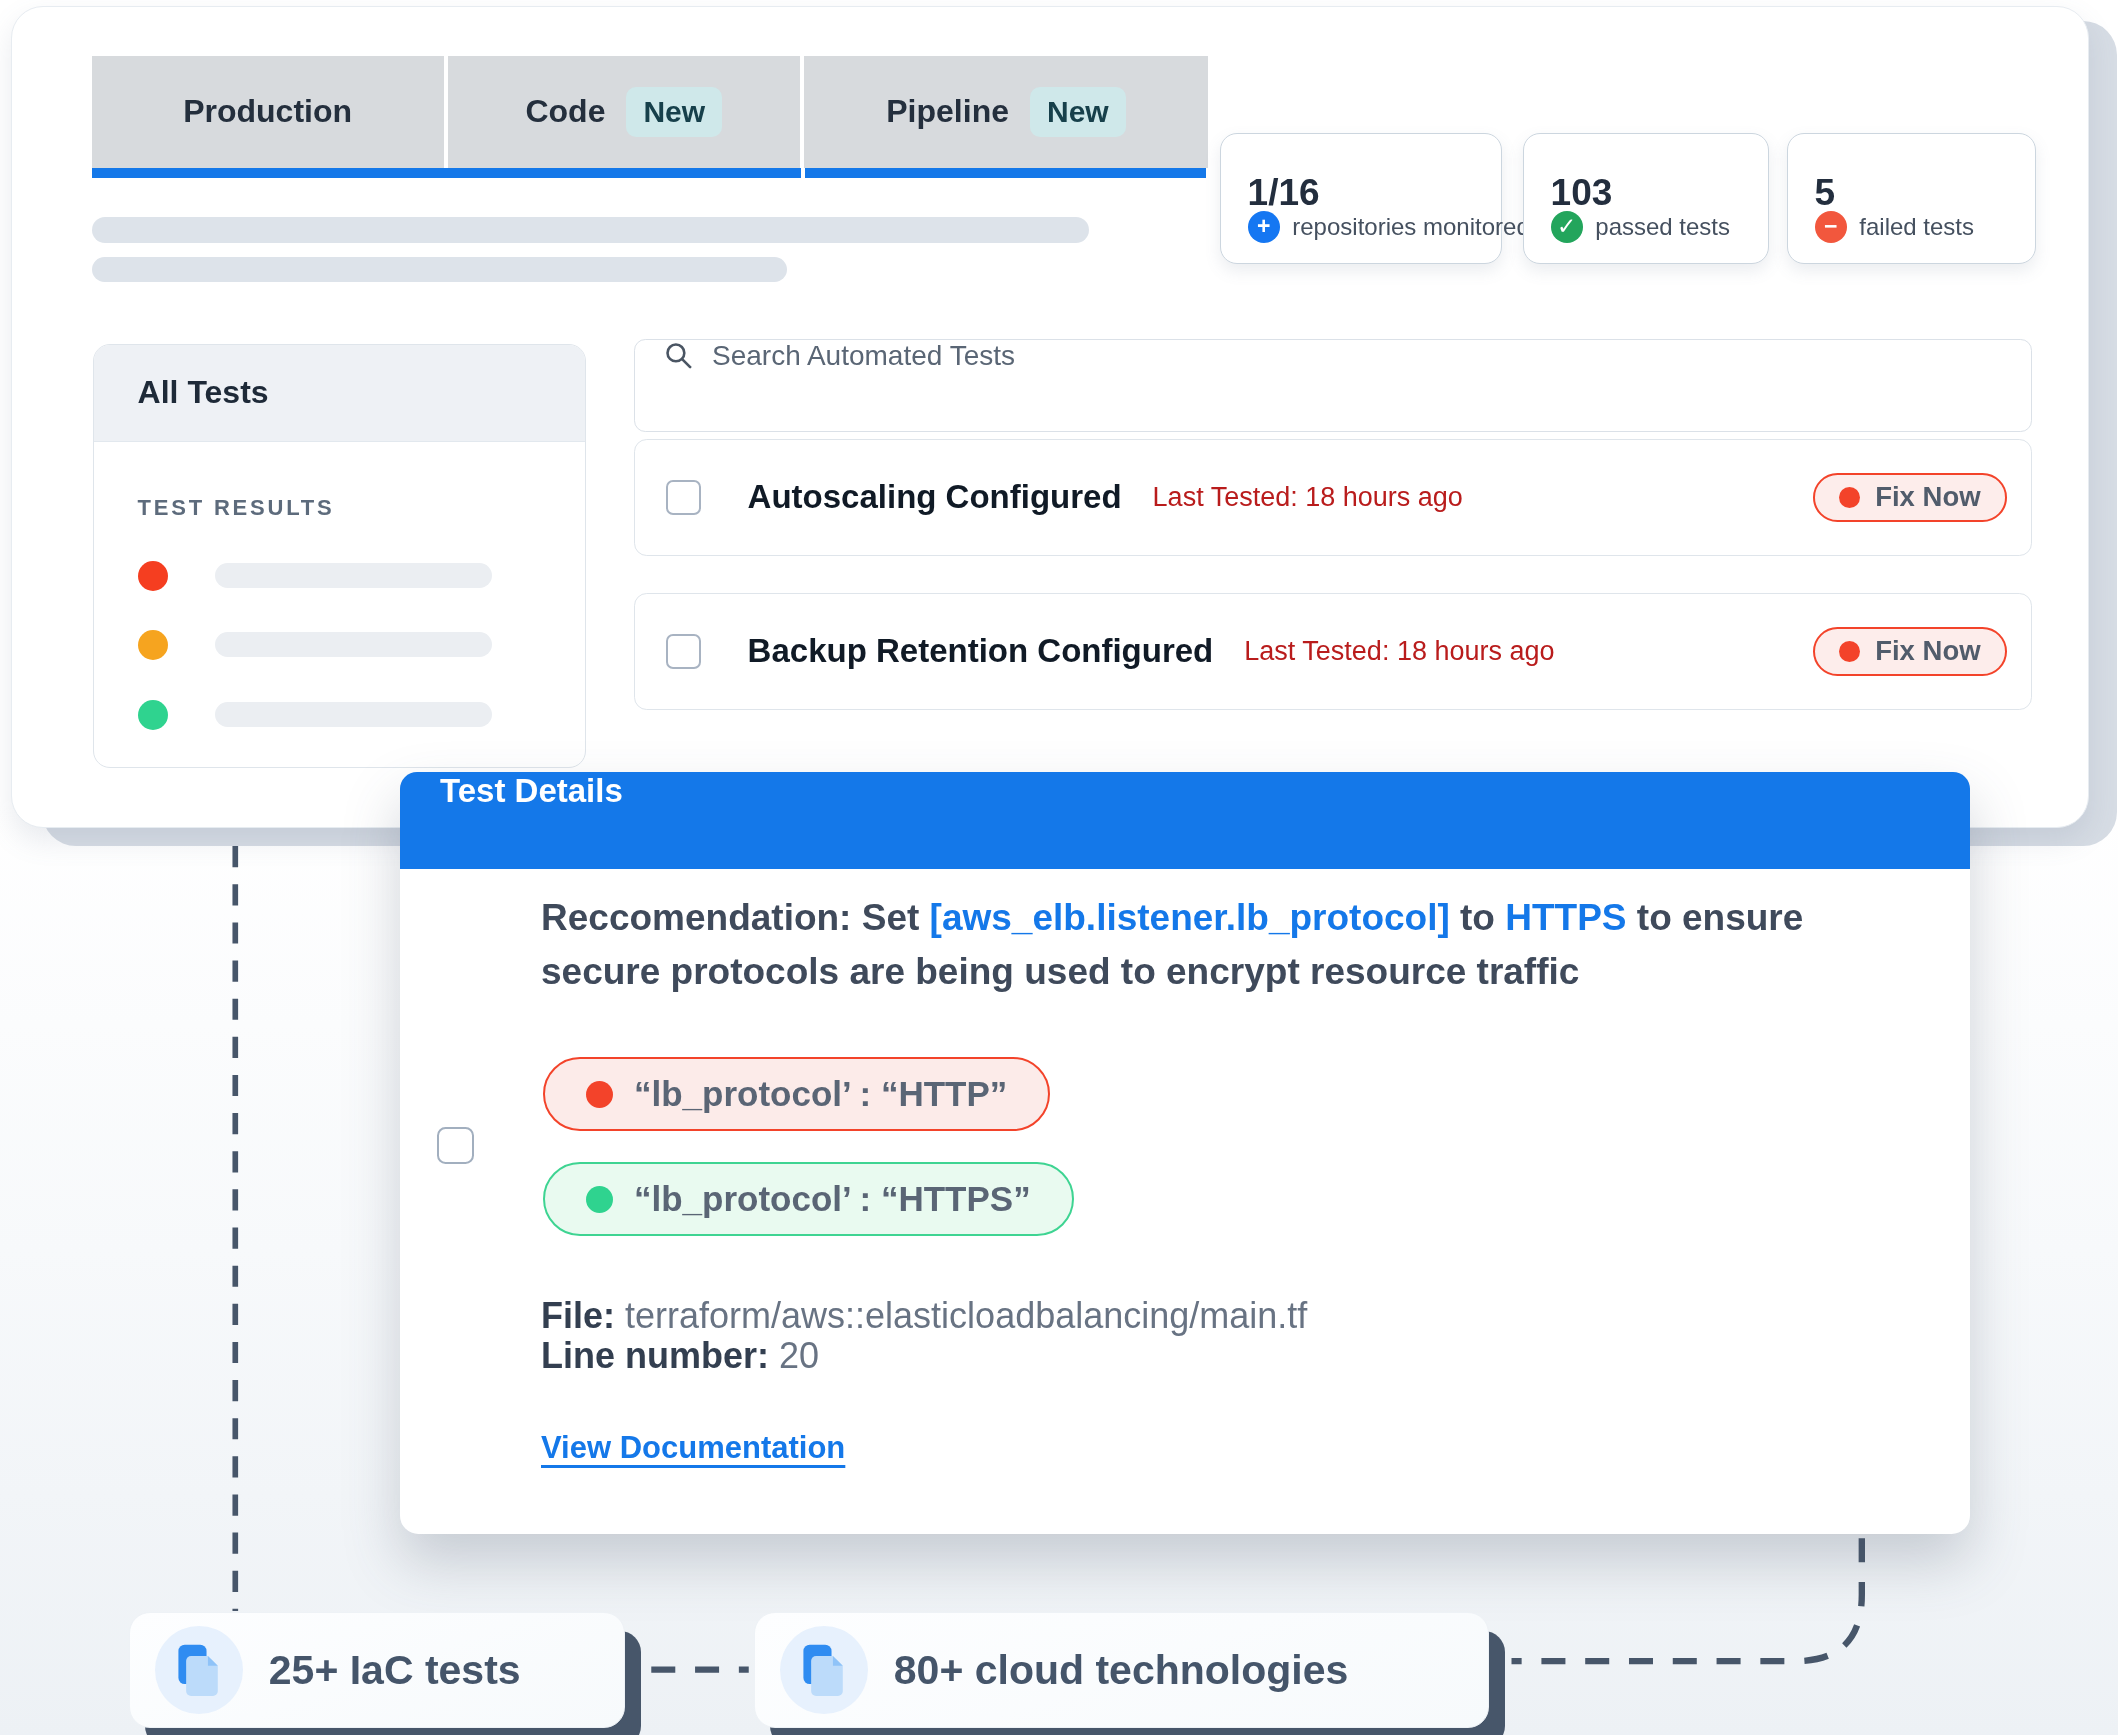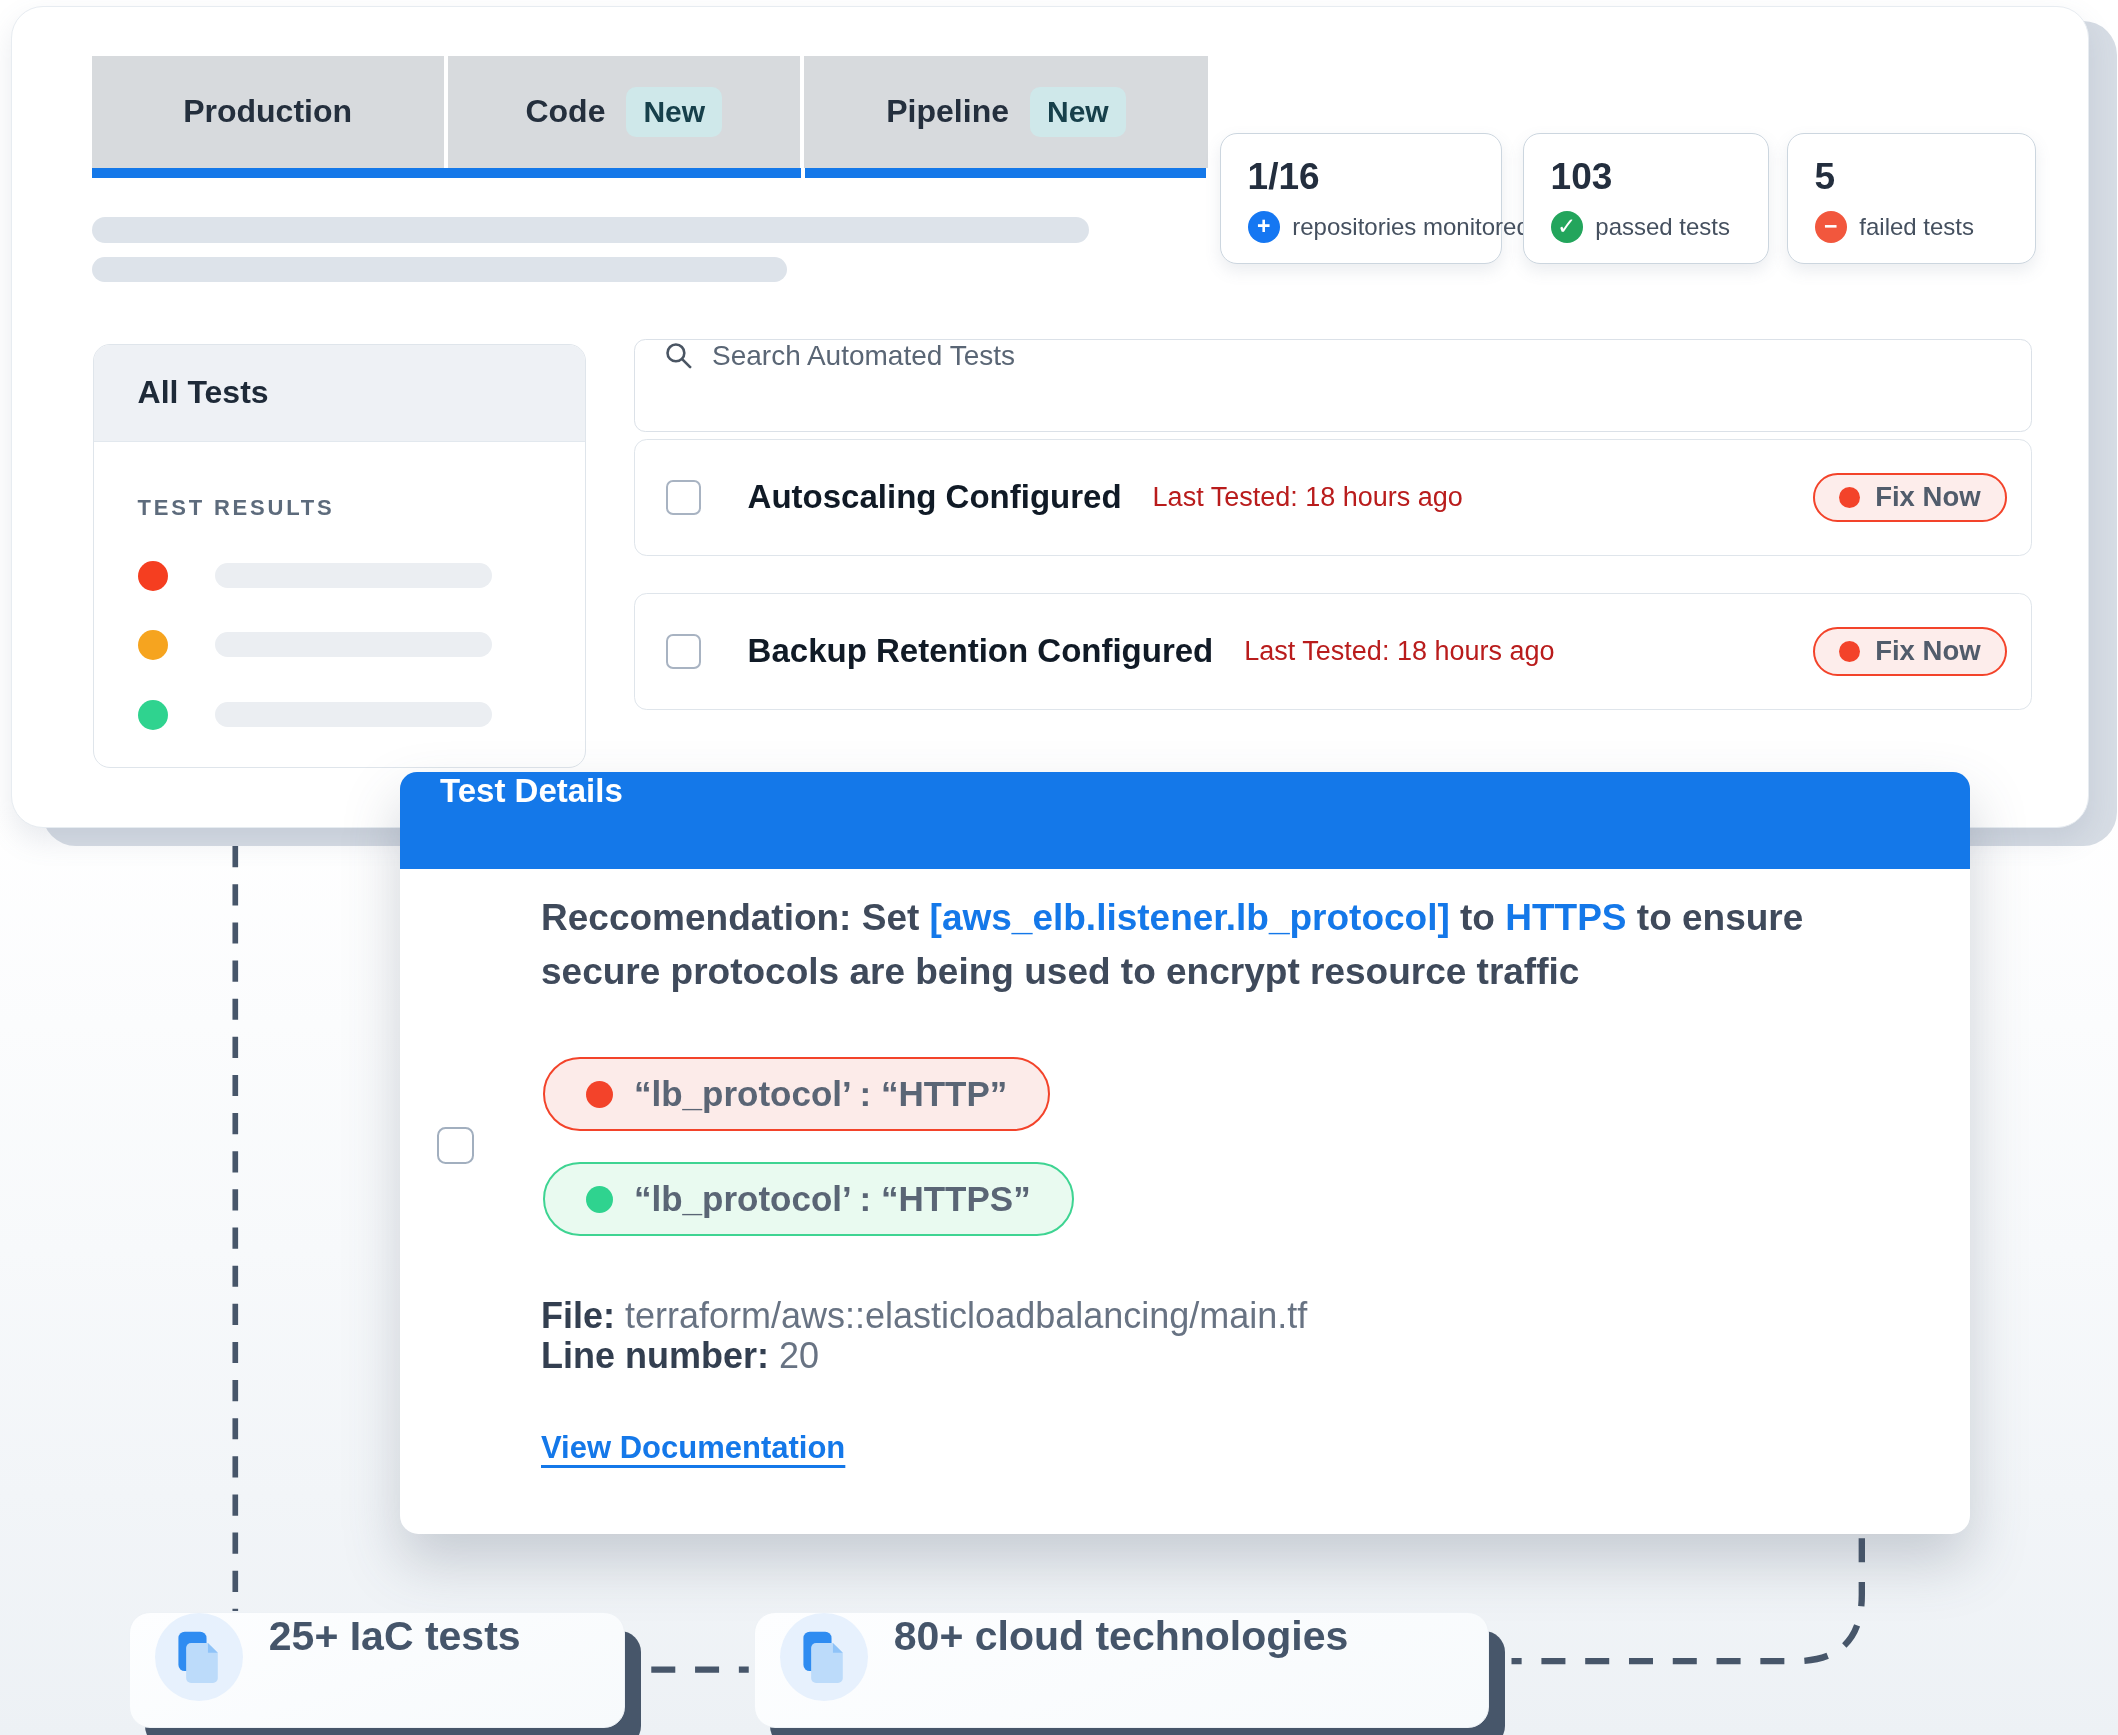--- a/index.html
+++ b/index.html
@@ -23,21 +23,21 @@
     padding:10px 17px;border-radius:10px;line-height:1;}
   .underline{position:absolute;height:10px;background:#1478e9;top:161px;}
   .underline.u1{left:80px;width:709px;}
   .underline.u2{left:793px;width:401px;}
   .skel{position:absolute;background:#dde3ea;border-radius:13.4px;}
   .skel.s1{left:80px;top:210px;width:997px;height:26px;}
   .skel.s2{left:80px;top:250px;width:695px;height:25px;}
 
   
   .stat-card{position:absolute;top:126px;height:131px;background:#fff;border:1.4px solid #ccd6df;
-    border-radius:17px;box-shadow:0 7px 15.5px rgba(100,116,139,.13);padding:24px 27px;}
+    border-radius:17px;box-shadow:0 7px 15.5px rgba(100,116,139,.13);padding:40px 27px;}
   .stat-1{left:1208px;width:282px;}
   .stat-2{left:1511px;width:246px;}
   .stat-3{left:1775px;width:249px;}
   .stat-value{font-size:37px;font-weight:700;color:#232e3e;line-height:1.05;}
   .stat-bottom{position:absolute;left:27px;bottom:20px;display:flex;align-items:center;gap:12.7px;white-space:nowrap;}
   .stat-icon{width:32px;height:32px;border-radius:50%;color:#fff;display:flex;align-items:center;
     justify-content:center;font-size:23px;font-weight:800;line-height:1;flex:0 0 auto;}
   .ic-blue{background:#1577f2;}.ic-green{background:#23a55c;}.ic-red{background:#f2573d;}
   .stat-label{font-size:24px;color:#45505f;font-weight:500;}
 
@@ -94,21 +94,21 @@
   .file-block{position:absolute;left:141px;top:524px;font-size:36px;line-height:40px;color:#687383;}
   .file-block b{color:#333f50;font-weight:700;}
   .doc-link{position:absolute;left:141px;top:658px;font-size:31px;font-weight:700;color:#1478e9;
     text-decoration:underline;text-underline-offset:7px;text-decoration-thickness:2.8px;cursor:pointer;}
 
   
   .badge-shadow{position:absolute;background:#47566a;border-radius:21px;width:496px;height:116px;z-index:2;}
   .bs1{left:145px;top:1631px;}
   .bs2{left:770px;top:1631px;width:735px;}
   .badge-card{position:absolute;top:1612px;height:116px;background:linear-gradient(160deg,#fdfeff 0%,#f7fafc 100%);
-    border:1.4px solid #eef2f6;border-radius:21px;display:flex;align-items:flex-start;padding-left:25.4px;z-index:4;}
+    border:1.4px solid #eef2f6;border-radius:21px;display:flex;align-items:center;padding-left:25.4px;z-index:4;}
   .bc1{left:129px;width:496px;}
   .bc2{left:754px;width:735px;}
   .badge-icon-circle{width:88px;height:88px;border-radius:50%;background:#e7f1fd;display:flex;
     align-items:center;justify-content:center;flex:0 0 auto;}
   .badge-text{font-size:41px;font-weight:700;color:#45556a;margin-left:25.4px;white-space:nowrap;}
 </style>
 </head>
 <body>
 
 <div id="canvas">

